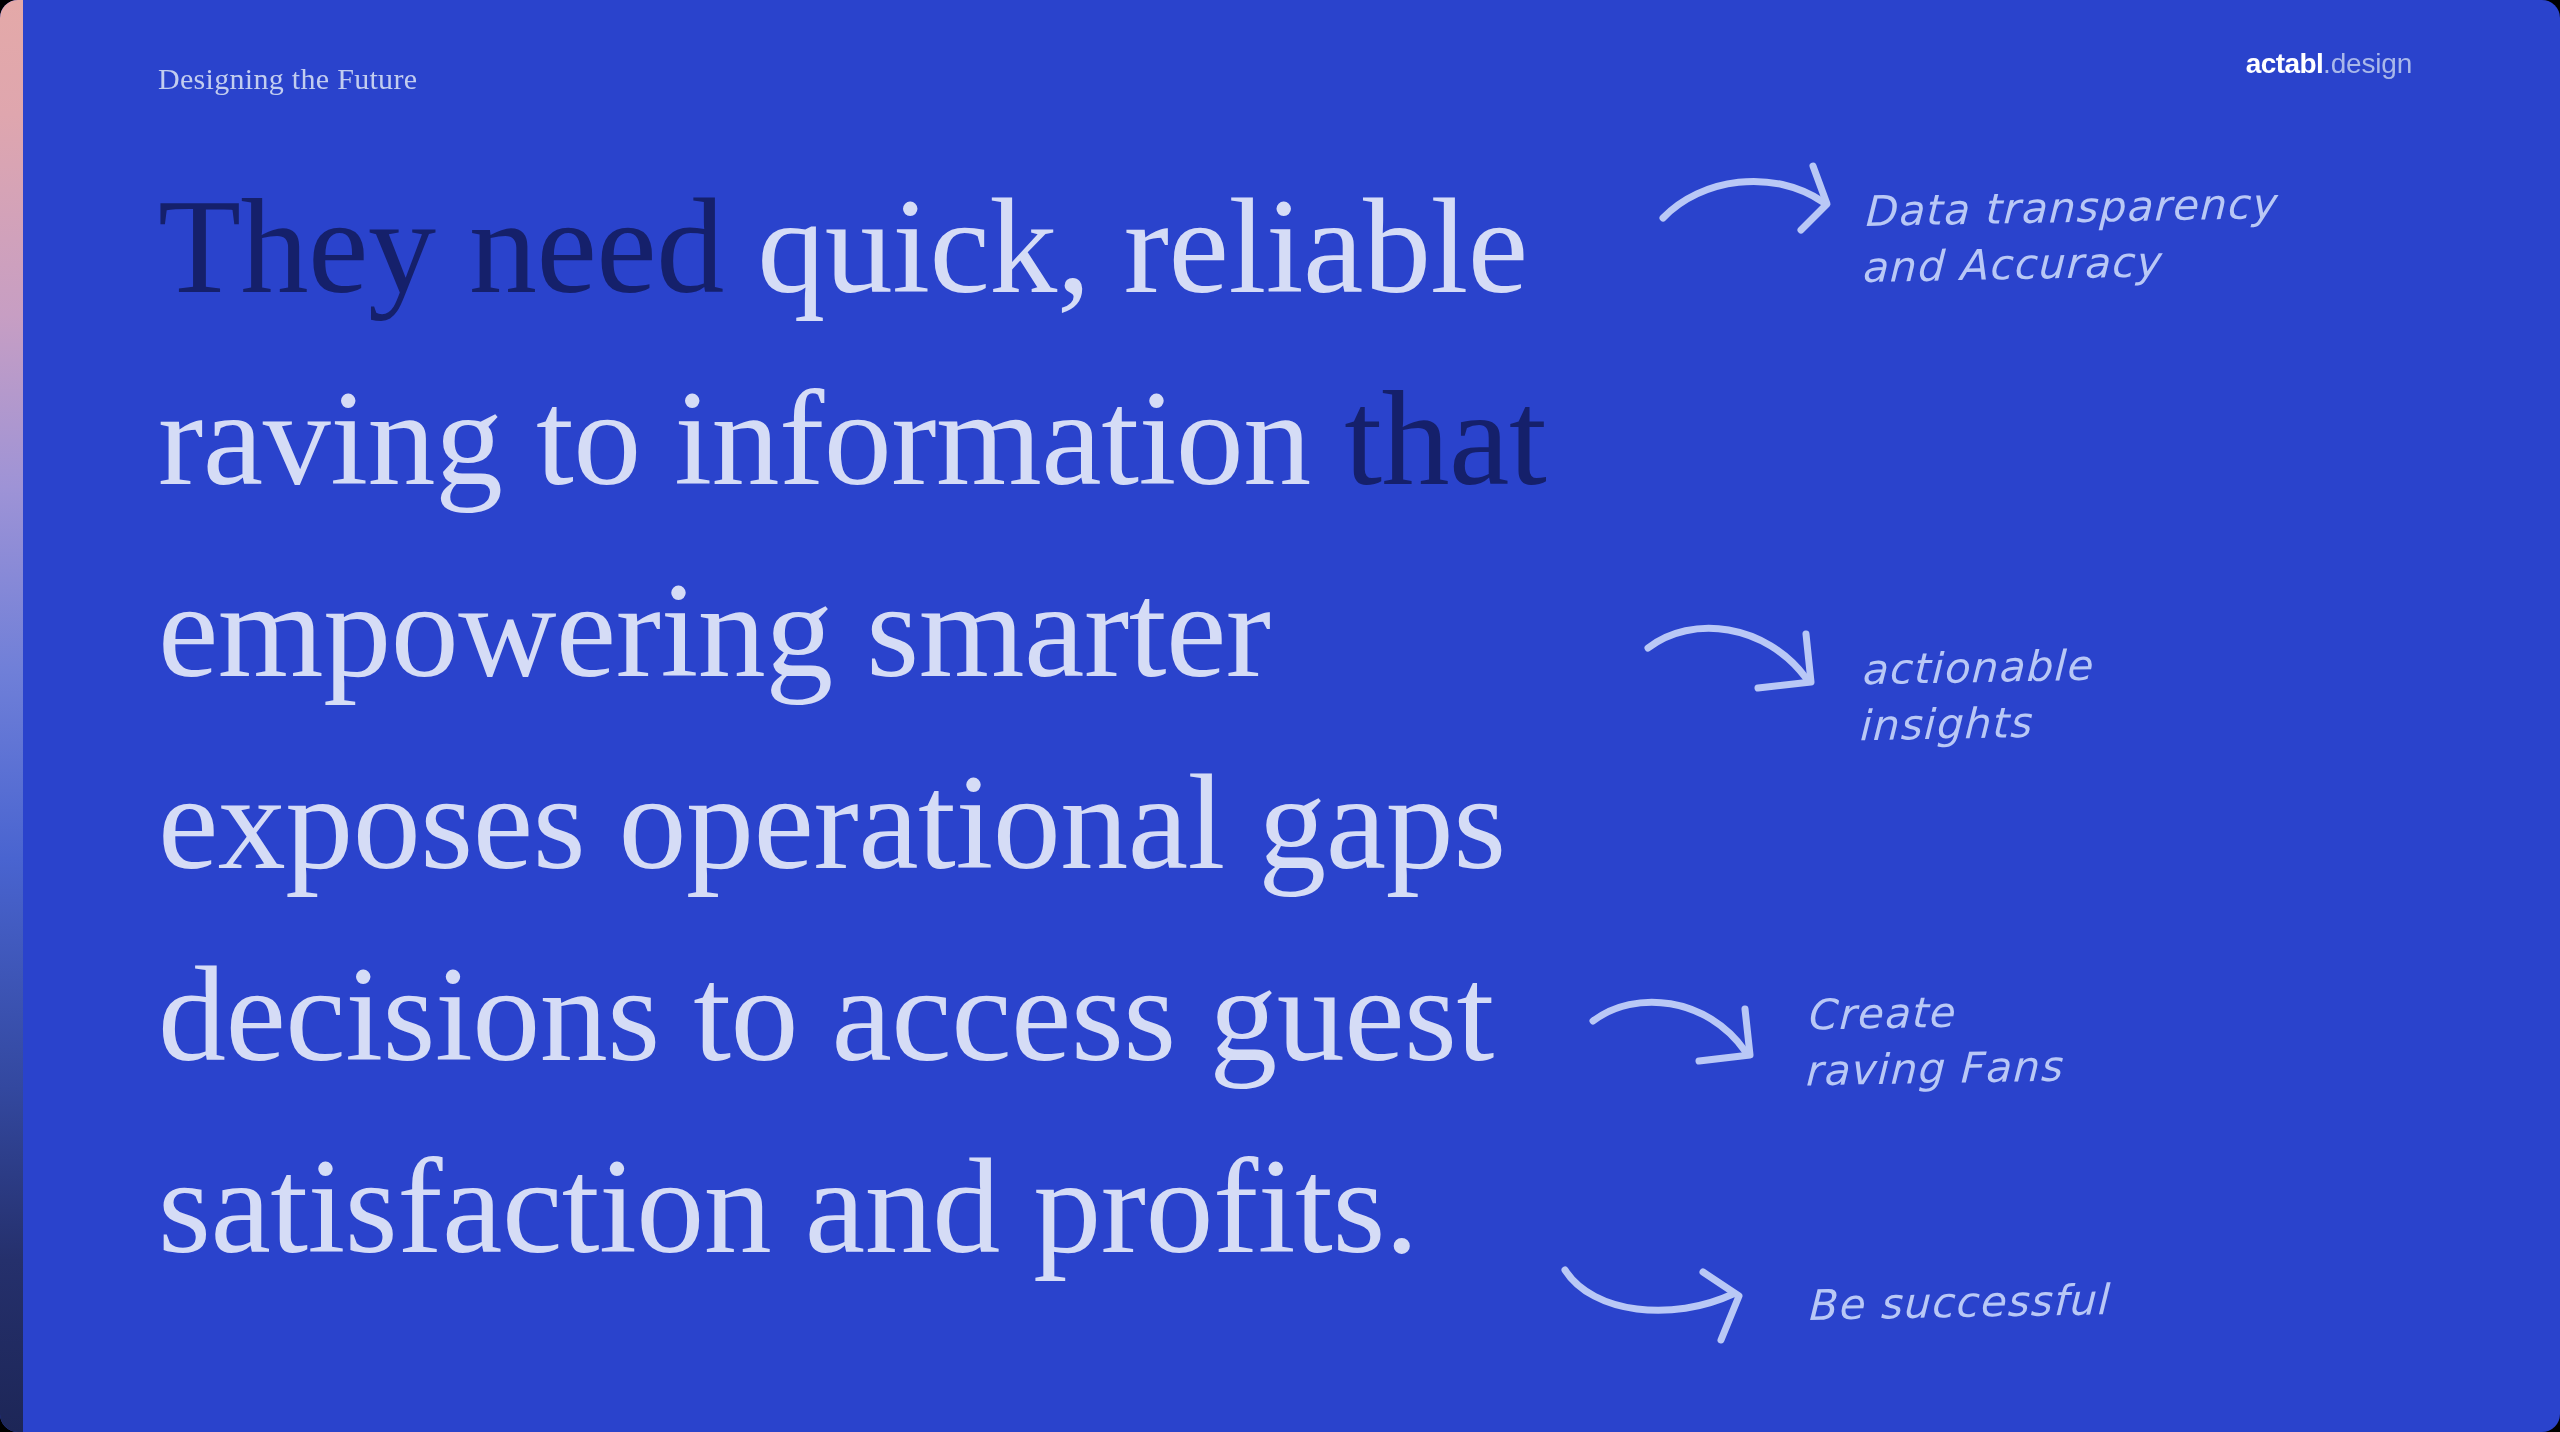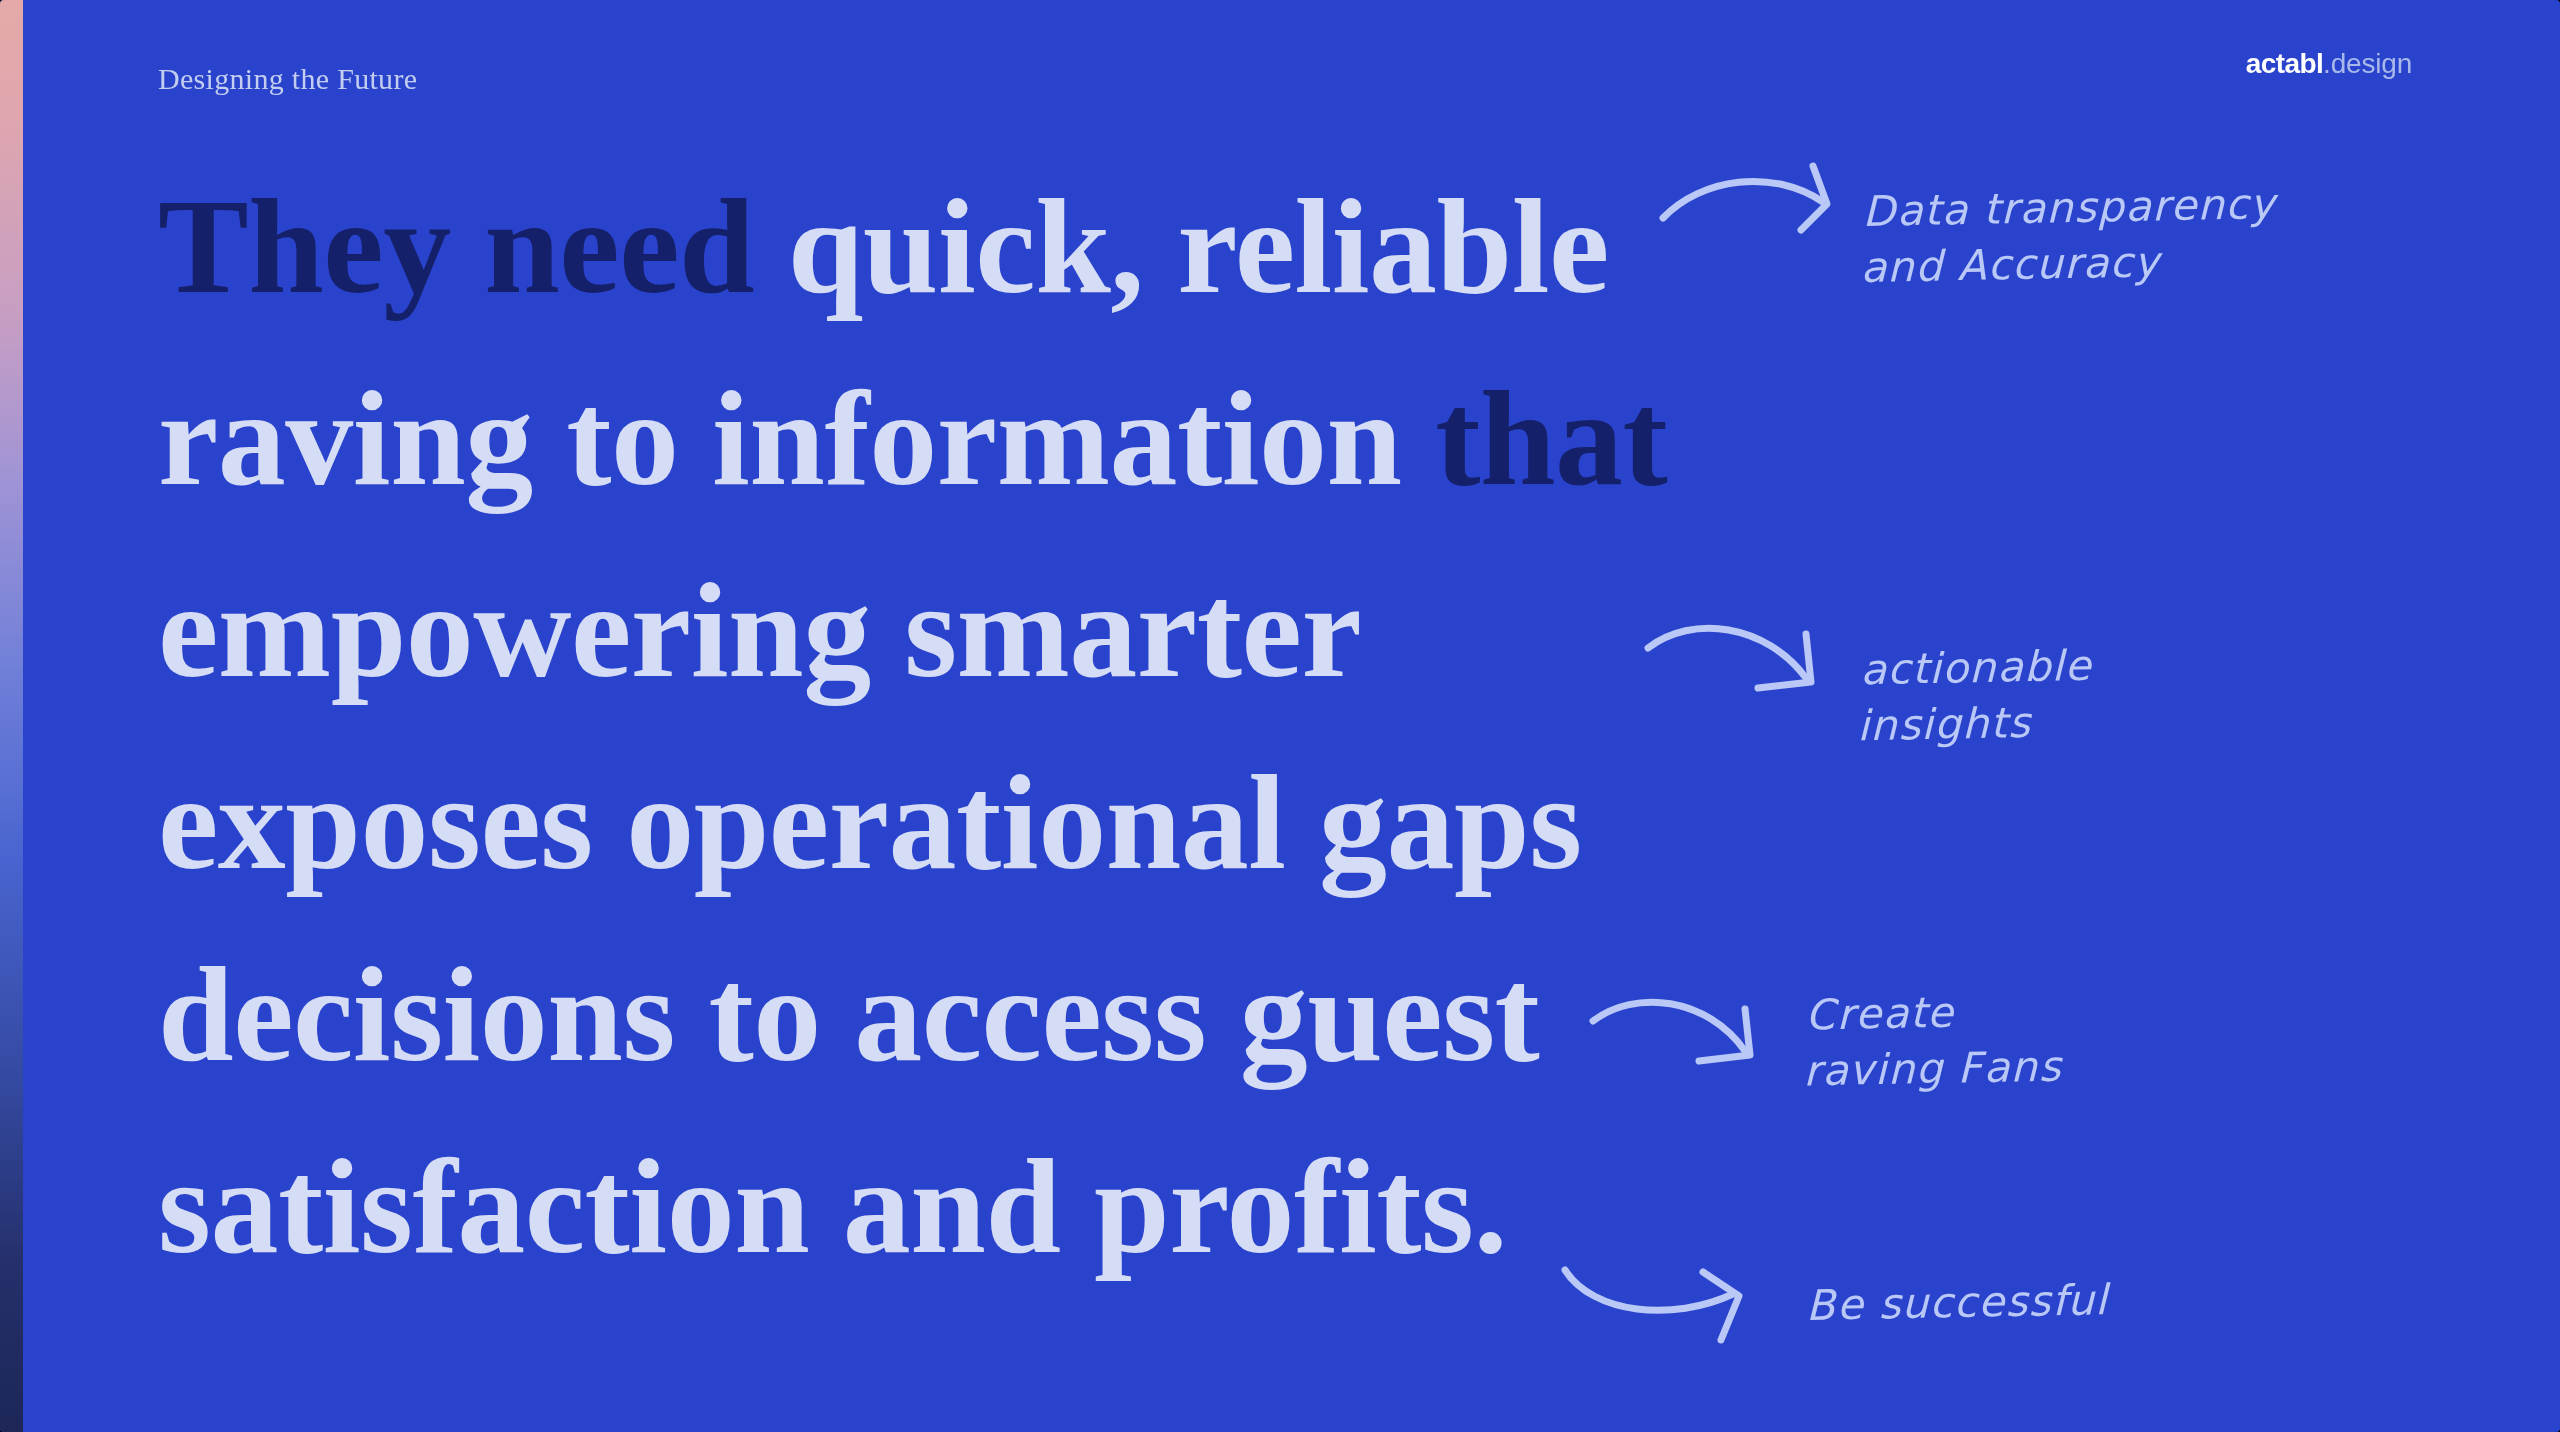--- a/index.html
+++ b/index.html
@@ -9,21 +9,21 @@
     width: 2560px;
     height: 1432px;
     overflow: hidden;
   }
 
   #slide {
     position: relative;
     width: 2560px;
     height: 1432px;
     background: #2a43cc;
-    border-radius: 4px;
+    border-radius: 18px;
     overflow: hidden;
     font-family: "Liberation Sans", sans-serif;
   }
 
   
   #edge-strip {
     position: absolute;
     left: 0;
     top: 0;
     width: 23px;
@@ -85,21 +85,21 @@
 
   
   #headline {
     position: absolute;
     left: 158px;
     top: 150px;
     width: 1600px;
     font-family: "Liberation Serif", "DejaVu Serif", serif;
     font-size: 136px;
     line-height: 192px;
-    font-weight: 700;
+    font-weight: 400;
     color: #d5dcf6;
     letter-spacing: -0.5px;
   }
   #headline .em {
     color: #15206b;
   }
   #headline .ln {
     display: block;
     white-space: nowrap;
   }

